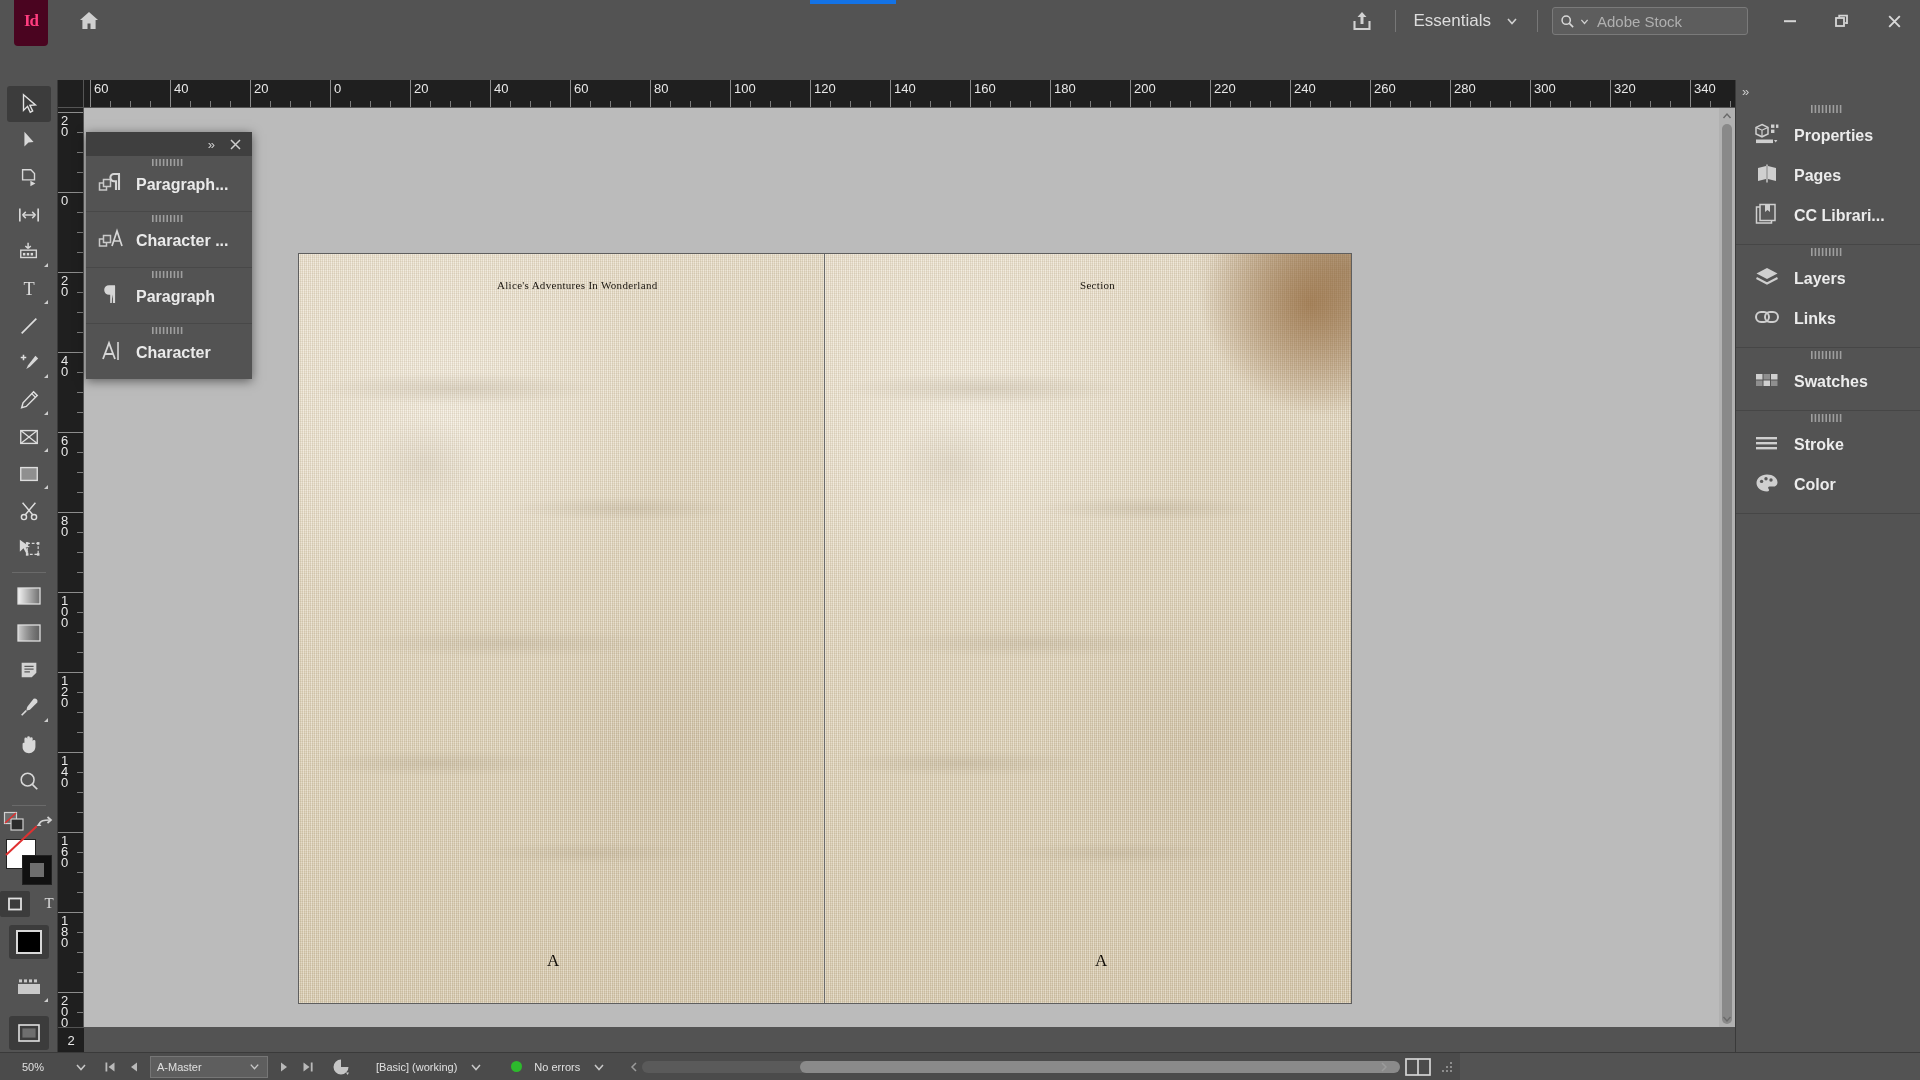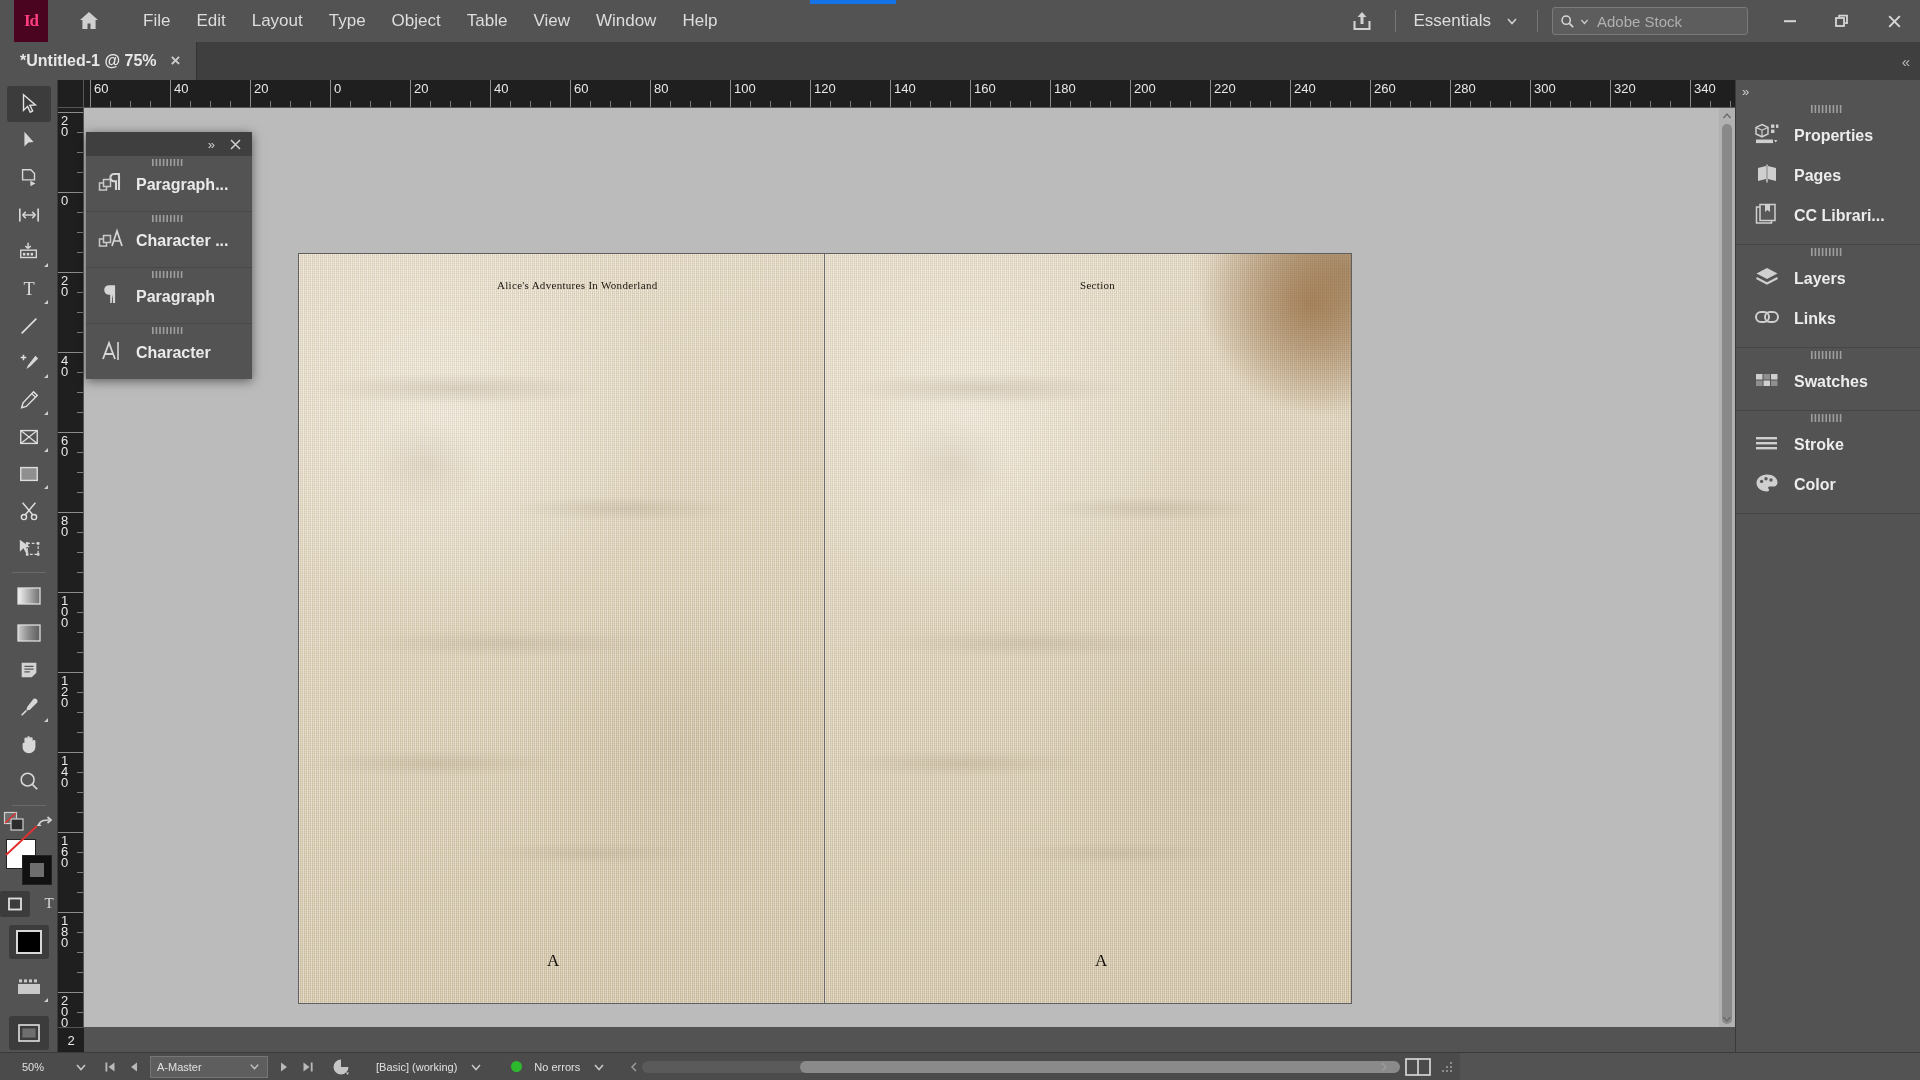--- a/index.html
+++ b/index.html
@@ -201,31 +201,20 @@
 
 <div id="app">
 
   <div class="menubar">
     <div class="id-logo">Id</div>
     <div class="home-icon">
       <svg width="24" height="24" viewBox="0 0 24 24">
           <path d="M12 3 3 11h2.4v9h5.1v-5.6h3v5.6h5.1v-9H21z" fill="#cfcfcf"></path>
         </svg>
     </div>
-    <div class="menu-items">
-      <div class="menu-item">File</div>
-      <div class="menu-item">Edit</div>
-      <div class="menu-item">Layout</div>
-      <div class="menu-item">Type</div>
-      <div class="menu-item">Object</div>
-      <div class="menu-item">Table</div>
-      <div class="menu-item">View</div>
-      <div class="menu-item">Window</div>
-      <div class="menu-item">Help</div>
-    </div>
 
     <div class="topright">
       <div class="share-icon">
         <svg width="24" height="24" viewBox="0 0 24 24">
           <path d="M12 3 L7.5 8 H10.5 V15 H13.5 V8 H16.5 Z" fill="#d2d2d2"></path>
           <path d="M4.5 12 V20 H19.5 V12" fill="none" stroke="#d2d2d2" stroke-width="2.1"></path>
         </svg>
       </div>
       <div class="vdiv"></div>
       <div class="ws-sel">
@@ -260,29 +249,20 @@
         <div class="winbtn close">
           <svg width="17" height="17" viewBox="0 0 16 16">
               <path d="M3 3 L13 13 M13 3 L3 13" stroke="#d8d8d8" stroke-width="1.8"></path>
             </svg>
         </div>
       </div>
     </div>
     <div class="accent-tab-mark"></div>
   </div>
 
-  <div class="tabbar">
-    <div class="doctab">
-      <span>*Untitled-1 @ 75%</span>
-      <span class="tab-close">×</span>
-    </div>
-    <div class="tabbar-right">
-      <span>«</span>
-    </div>
-  </div>
 
   <div class="toolbar">
     <div class="tool active">
       <svg width="22" height="22" viewBox="0 0 24 24">
           <path d="M6 2 L6 19 L10.4 14.6 L13.4 21 L16 19.6 L13 13.4 L19 13 Z" fill="none" stroke="#e2e2e2" stroke-width="1.5"></path>
         </svg>
     </div>
     <div class="tool">
       <svg width="22" height="22" viewBox="0 0 24 24">
           <path d="M7 2 L7 18 L11.4 13.6 L17 13 Z" fill="#d8d8d8"></path>

